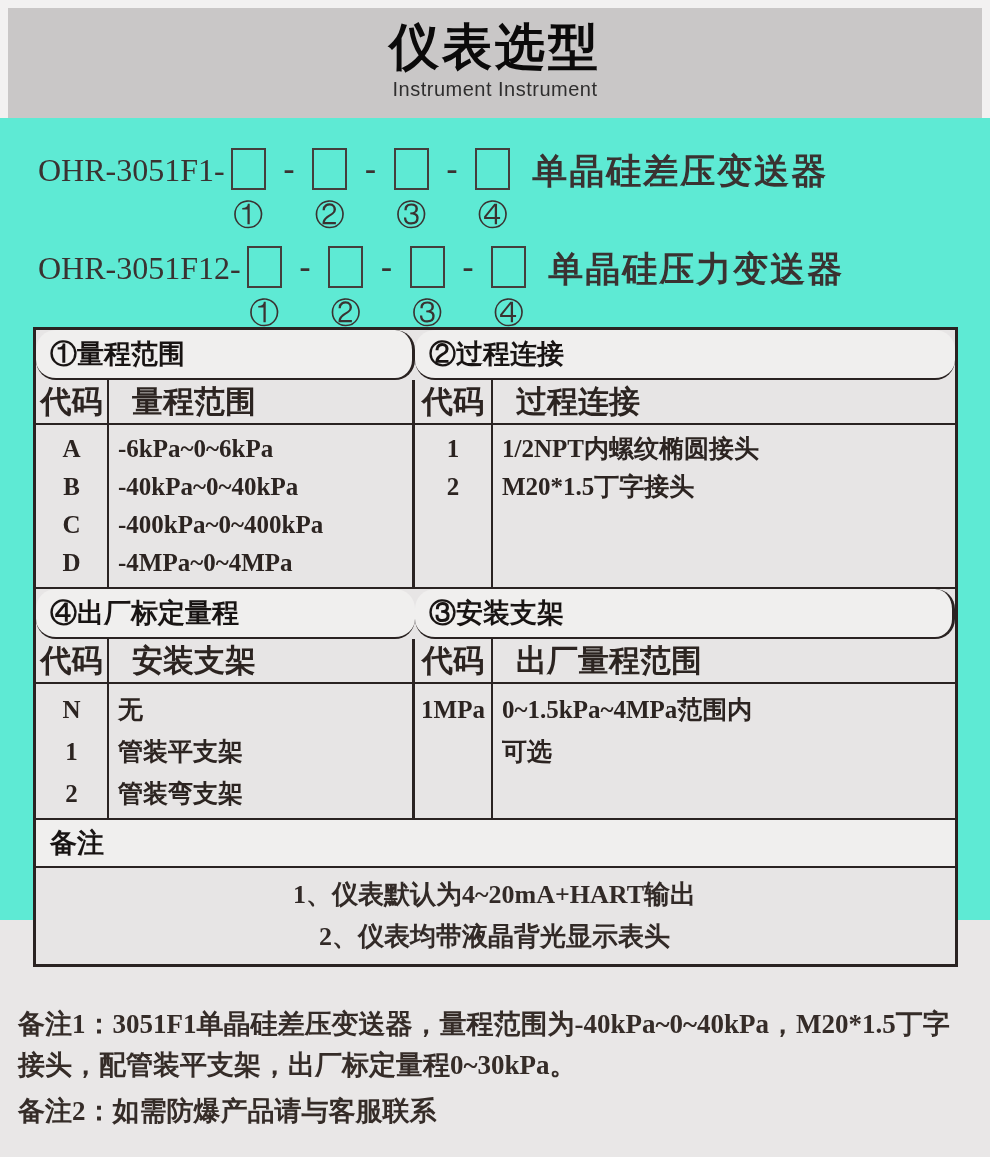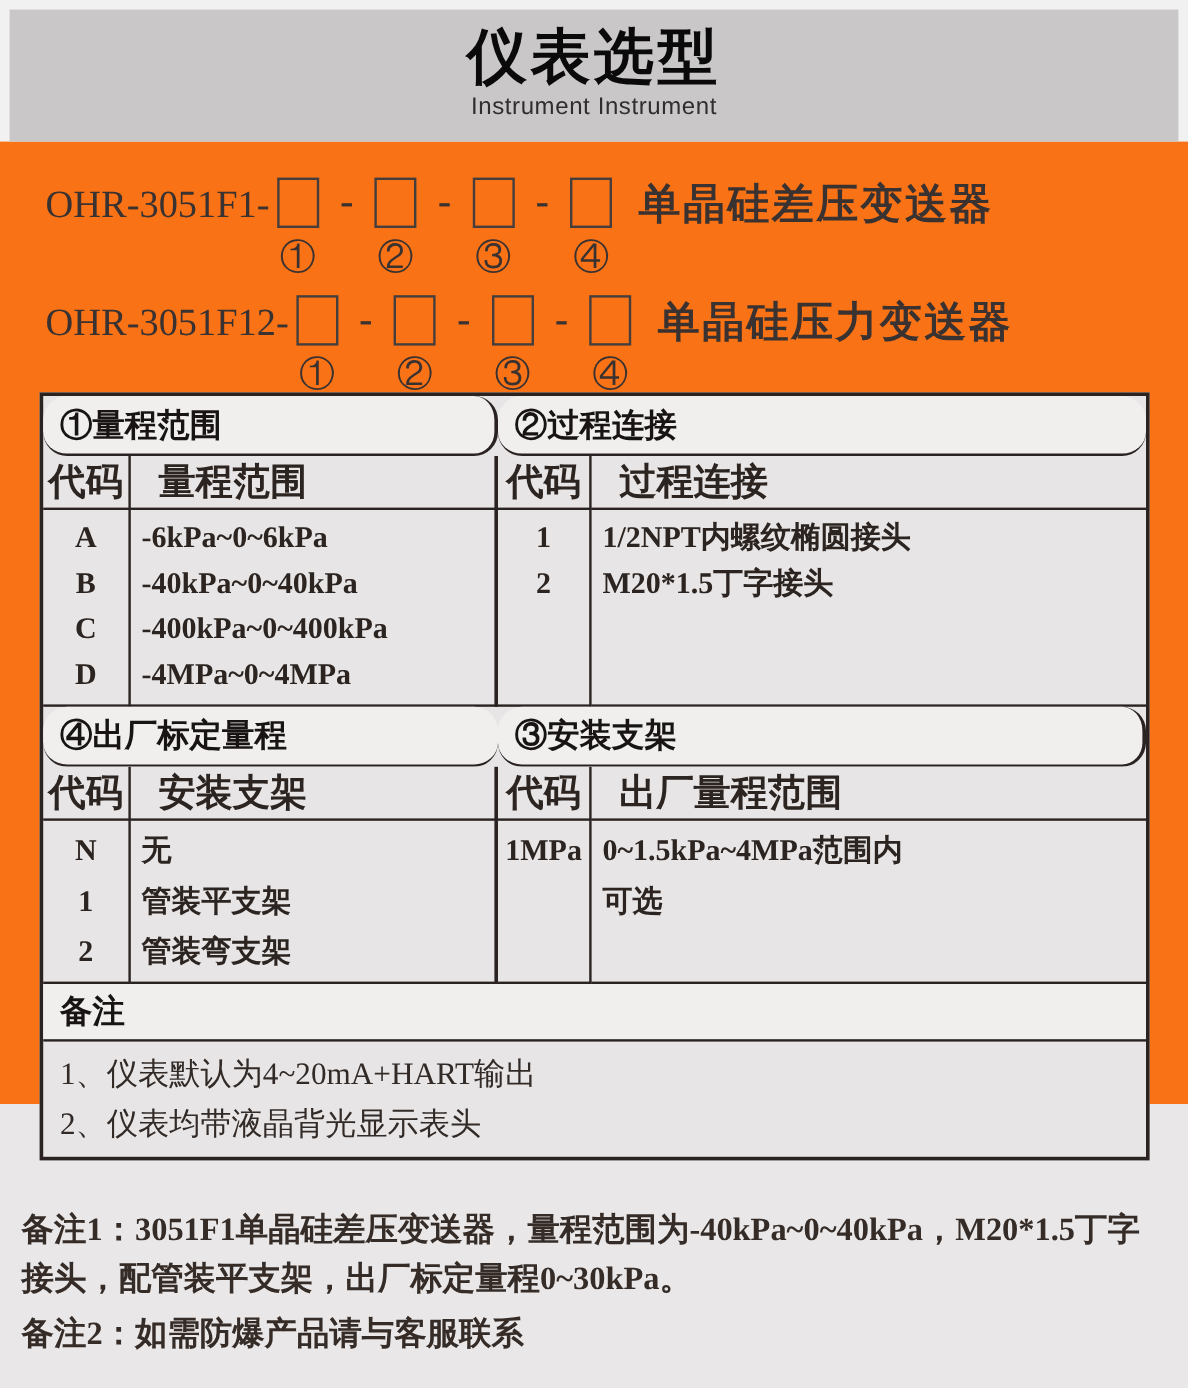--- a/index.html
+++ b/index.html
@@ -3,21 +3,21 @@
 <meta charset="utf-8">
 <style>
   * { margin:0; padding:0; box-sizing:border-box; }
   html,body { width:990px; }
   body {
     width:990px; height:1157px; overflow:hidden;
     background:#e9e7e7;
     font-family:"Liberation Serif", serif;
     color:#322a27;
   }
-  .page { position:relative; width:990px; height:920px; background:#f97316; }
+  .page { position:relative; width:990px; height:920px; background:#5eead4; }
   
   .top-strip { position:absolute; top:0; left:0; width:990px; height:118px; background:#f2f1f1; }
 
   
   .band {
     position:absolute; top:8px; left:8px; width:974px; height:110px;
     background:#c9c7c7; text-align:center;
   }
   .band h1 {
     font-family:"Liberation Sans", sans-serif; font-weight:bold;
@@ -55,21 +55,21 @@
     border:3px solid #2a2322; background:#e7e5e5;
     display:grid;
     grid-template-columns:73px 306px 78px 1fr;
     grid-template-rows:50px 45px 164px 50px 45px 136px 48px 96px;
   }
   .c { border-right:2px solid #2a2322; border-bottom:2px solid #2a2322; overflow:hidden; }
   .c.mid { border-right:3px solid #2a2322; }
   .c.last { border-right:none; }
   .c.nob { border-bottom:none; }
   .span2 { grid-column:span 2; }
-  .span4 { grid-column:1 / -1; }
+  .span4 { grid-column:1 / -1;text-align:center; }
 
   .sec {
     background:#f0efee; display:flex; align-items:center; padding-left:14px;
     font-family:"Liberation Sans", sans-serif; font-weight:bold; font-size:27px; color:#181413;border-radius:20px;
   }
   .sub {
     display:flex; align-items:center;
     font-family:"Liberation Serif", serif; font-weight:bold; font-size:31px; color:#2c2421;
   }
   .sub.codehead { justify-content:center; }
@@ -78,21 +78,21 @@
   .stack { padding-top:5px; font-weight:bold; font-size:25px; color:#2c2421; }
   .stack .ln { line-height:38px; white-space:nowrap; }
   .stack.tall .ln { line-height:42px; }
   .codecol { text-align:center; }
   .valcol { padding-left:9px; }
 
   .remark-title {
     background:#f0efee; display:flex; align-items:center; padding-left:14px;
     font-family:"Liberation Sans", sans-serif; font-weight:bold; font-size:27px; color:#181413;
   }
-  .remark-body { padding:6px 16px 0 14px; font-weight:normal; font-size:26px; }
+  .remark-body { padding:6px 16px 0 14px; font-weight:bold; font-size:26px; }
   .remark-body .ln { line-height:42px; white-space:nowrap; }
 
   
   .footer { position:absolute; top:1004px; left:0; width:990px; padding:0 18px; }
   .f-line {
     font-family:"Liberation Serif", serif; font-weight:bold; font-size:27px;
     line-height:41px; color:#352c28; margin-bottom:5px;
   }
 </style>
 </head>

